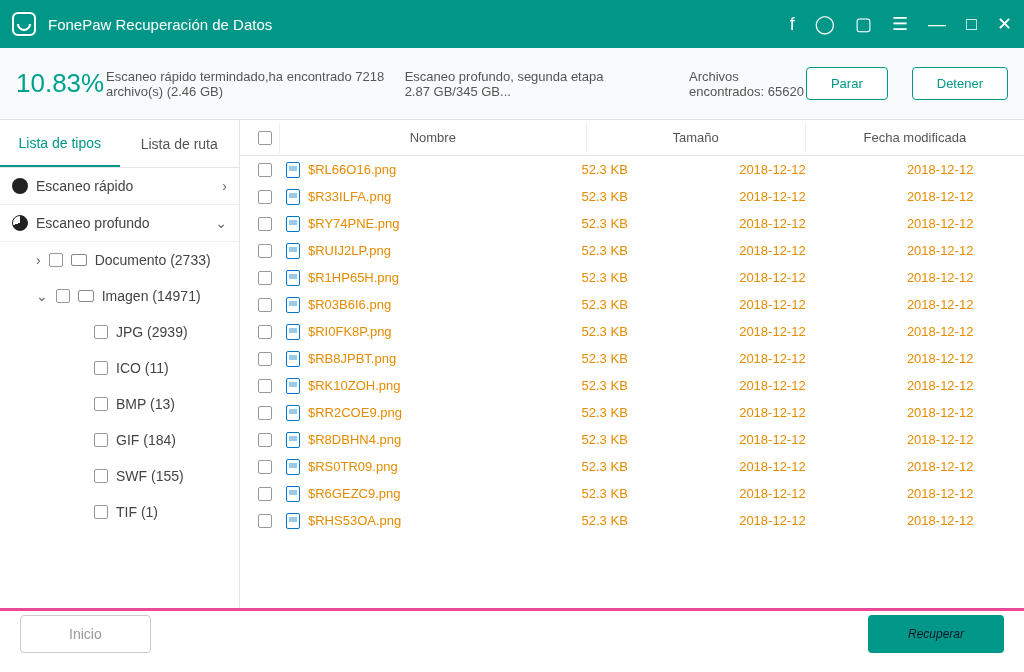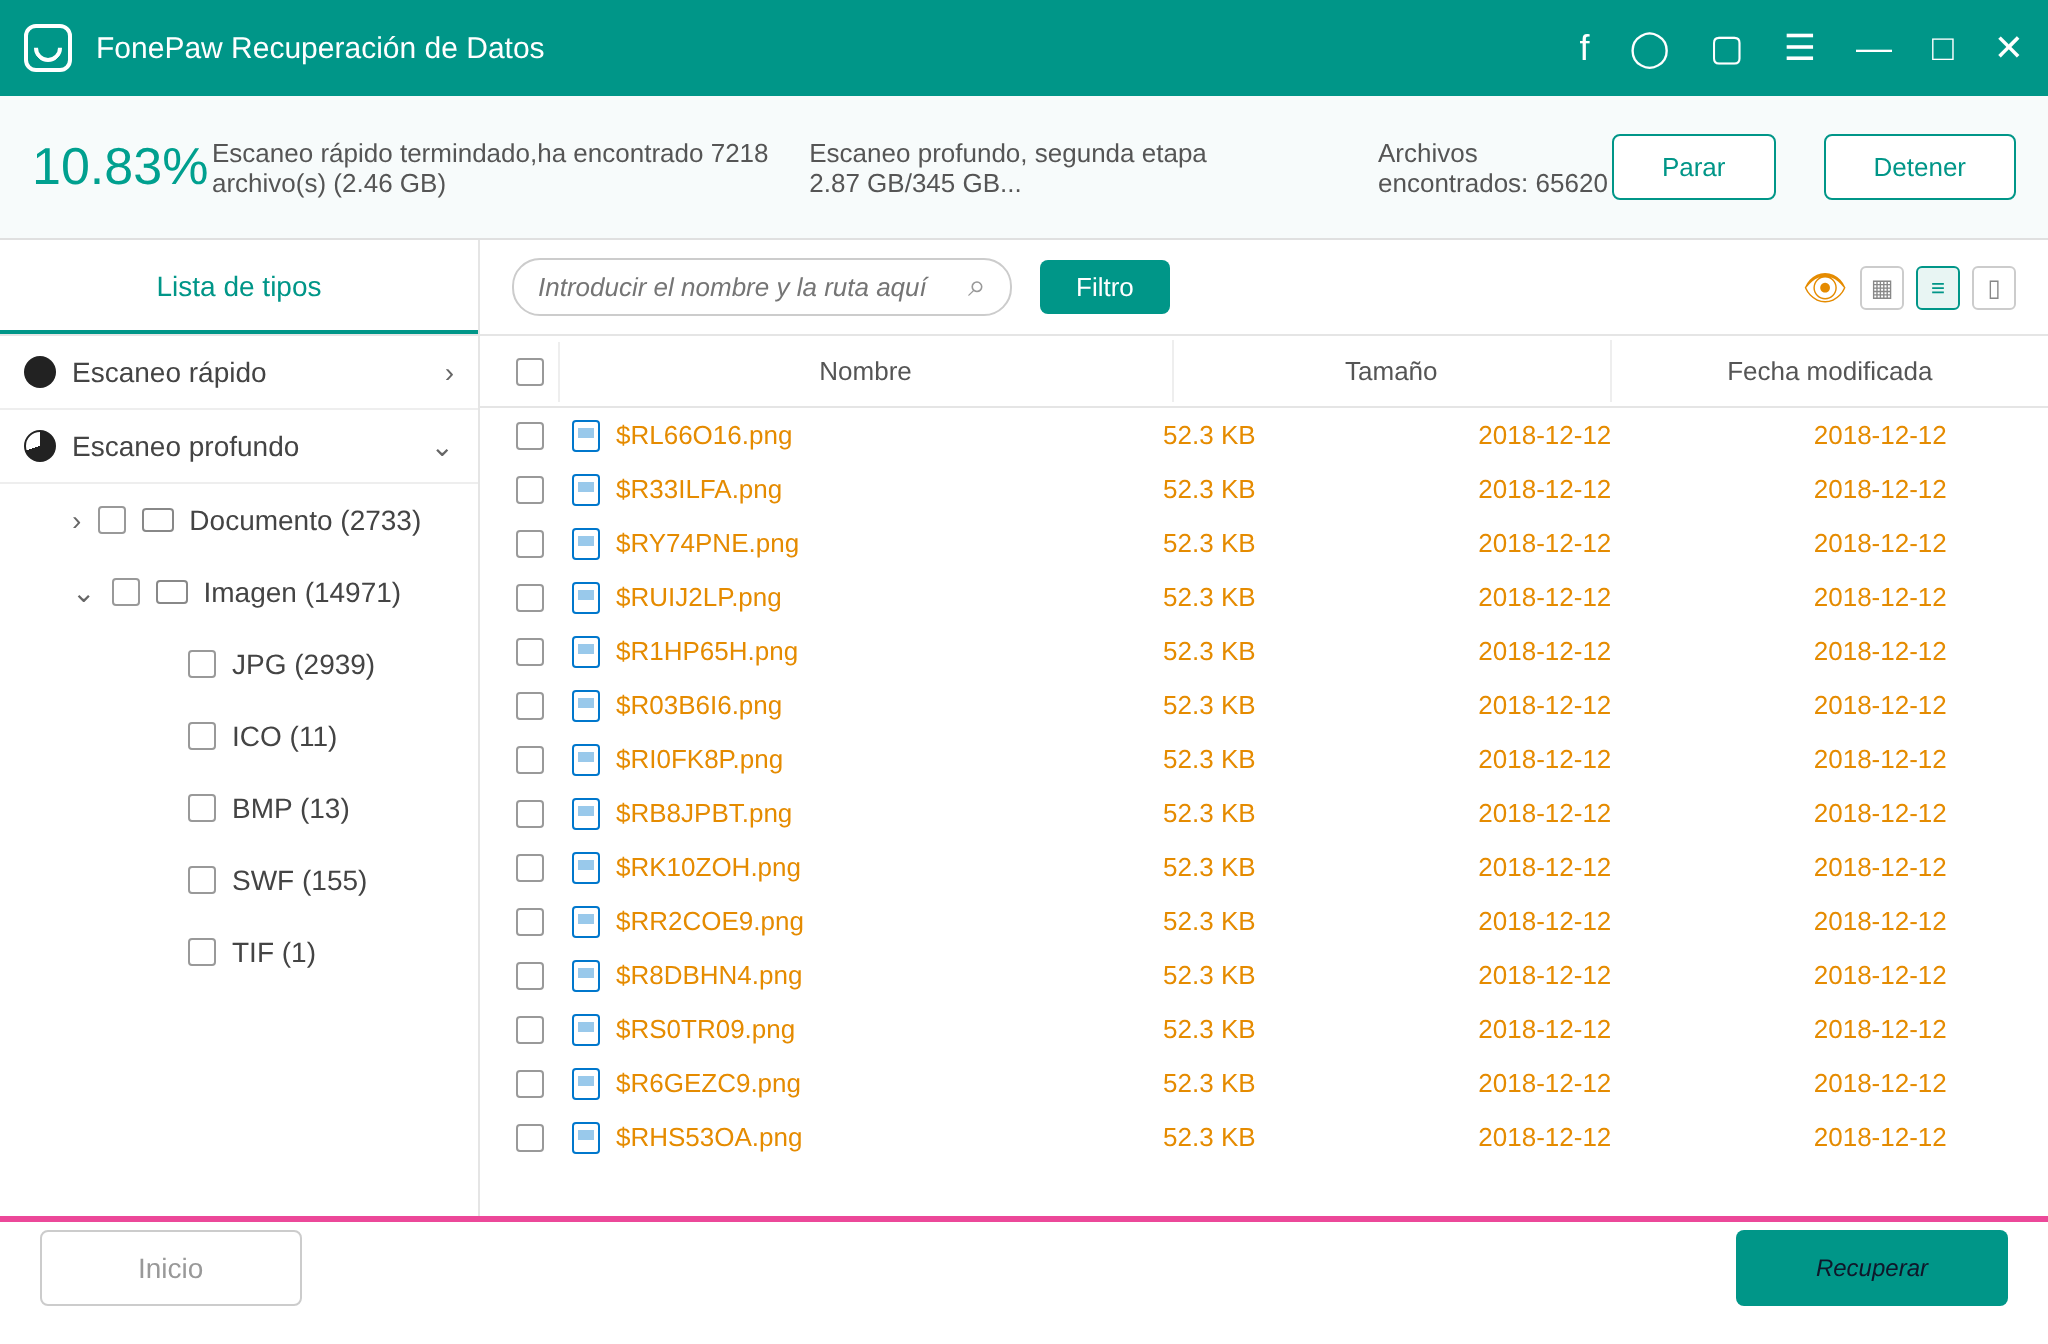--- a/index.html
+++ b/index.html
@@ -94,20 +94,21 @@
   <div class="btns">
     <button>Parar</button>
     <button>Detener</button>
   </div>
 </div>
 
 <div class="content">
   <div class="sidebar">
     <div class="tabs">
       <div class="tab active">Lista de tipos</div>
+      <div class="tab">Lista de ruta</div>
     </div>
     <div class="tree">
       <div class="tree-row section">
         <span class="left">
             <span class="dot full"></span>
             <span>Escaneo rápido</span>
           </span>
         <span class="chev">›</span>
       </div>
       <div class="tree-row section">
@@ -136,44 +137,34 @@
       <div class="tree-row subsub">
           <span class="chk"></span>
           <span>ICO (11)</span>
         </div>
       <div class="tree-row subsub">
           <span class="chk"></span>
           <span>BMP (13)</span>
         </div>
       <div class="tree-row subsub">
           <span class="chk"></span>
+          <span>GIF (184)</span>
+        </div>
+      <div class="tree-row subsub">
+          <span class="chk"></span>
           <span>SWF (155)</span>
         </div>
       <div class="tree-row subsub">
           <span class="chk"></span>
           <span>TIF (1)</span>
         </div>
     </div>
   </div>
 
   <div class="main">
-    <div class="toolbar">
-      <div class="search">
-        <input placeholder="Introducir el nombre y la ruta aquí" style="">
-        <span style="color:#999">⌕</span>
-      </div>
-      <button class="filter-btn">Filtro</button>
-      <div class="spacer"></div>
-      <div class="views">
-        <span class="eye" style="color:#e58b00">👁</span>
-        <span class="vi">▦</span>
-        <span class="vi active">≡</span>
-        <span class="vi">▯</span>
-      </div>
-    </div>
     <div class="table-head">
       <div class="col-chk">
           <span class="chk" style="width:14px;height:14px;border:1px solid #999;border-radius:2px;display:inline-block"></span>
         </div>
       <div class="col-name">Nombre</div>
       <div class="col-size">Tamaño</div>
       <div class="col-modified">Fecha modificada</div>
     </div>
     <div class="file-list" id="file-list">
         <div class="file-row">

